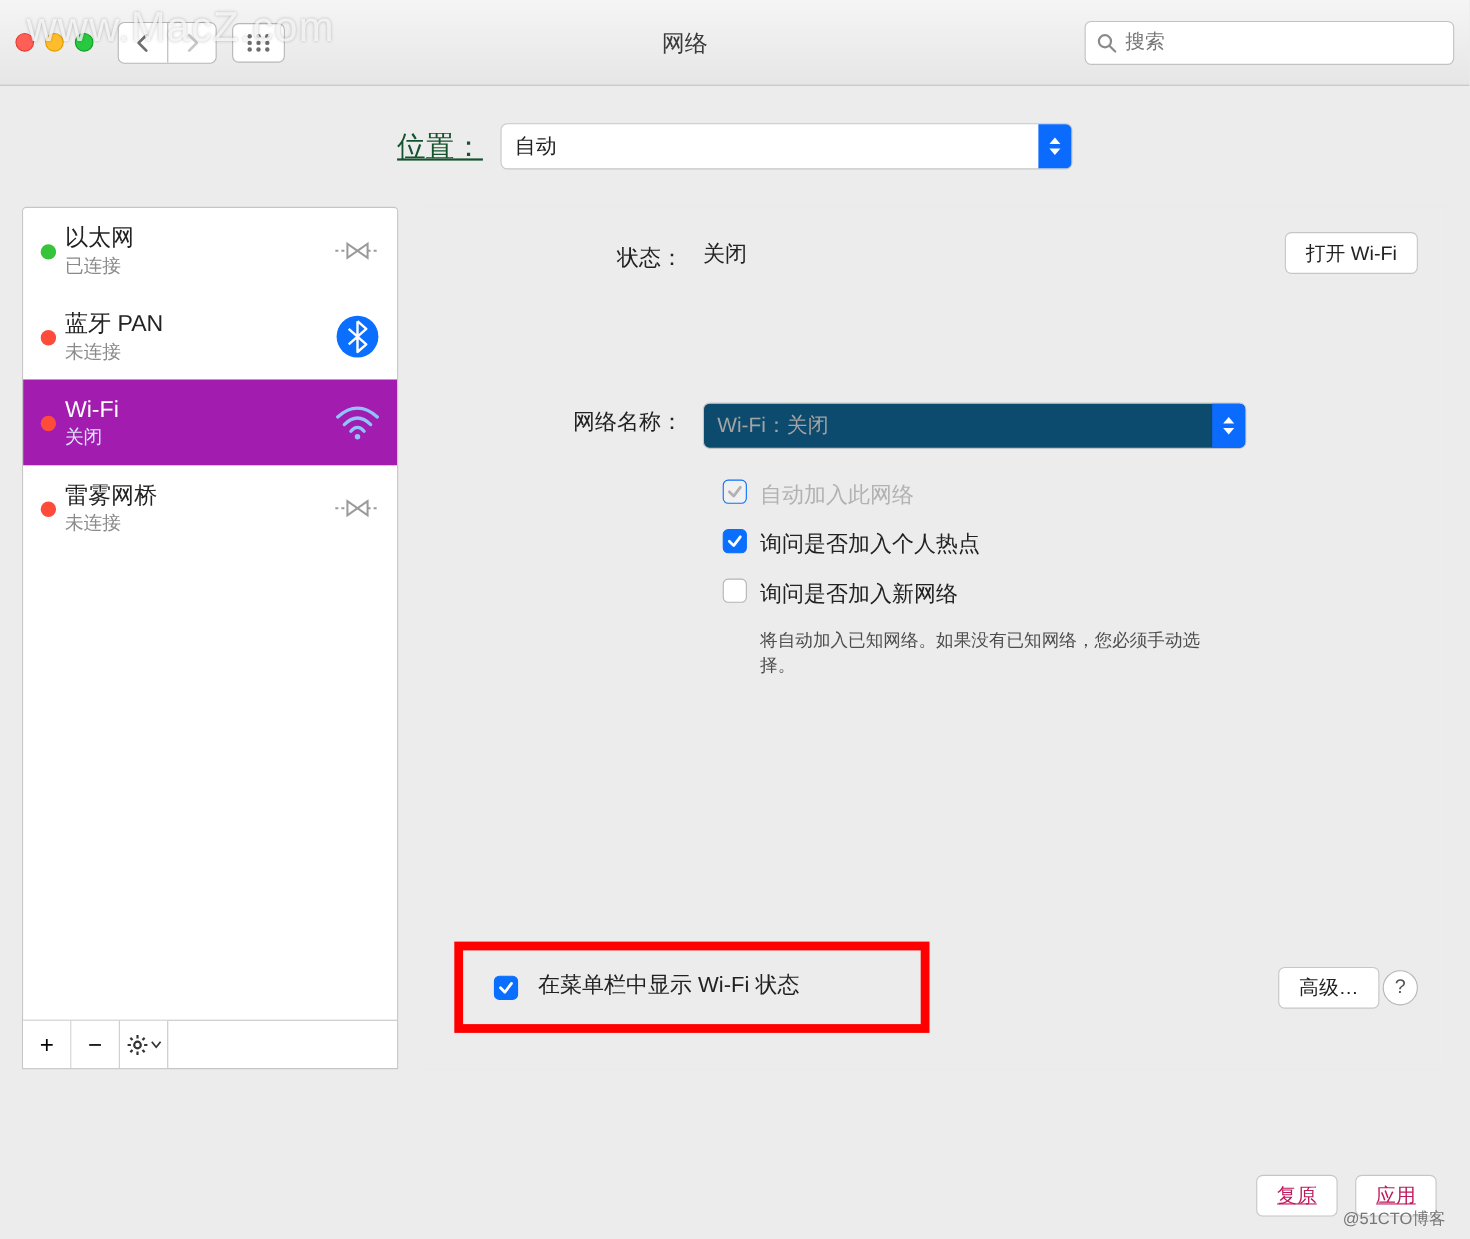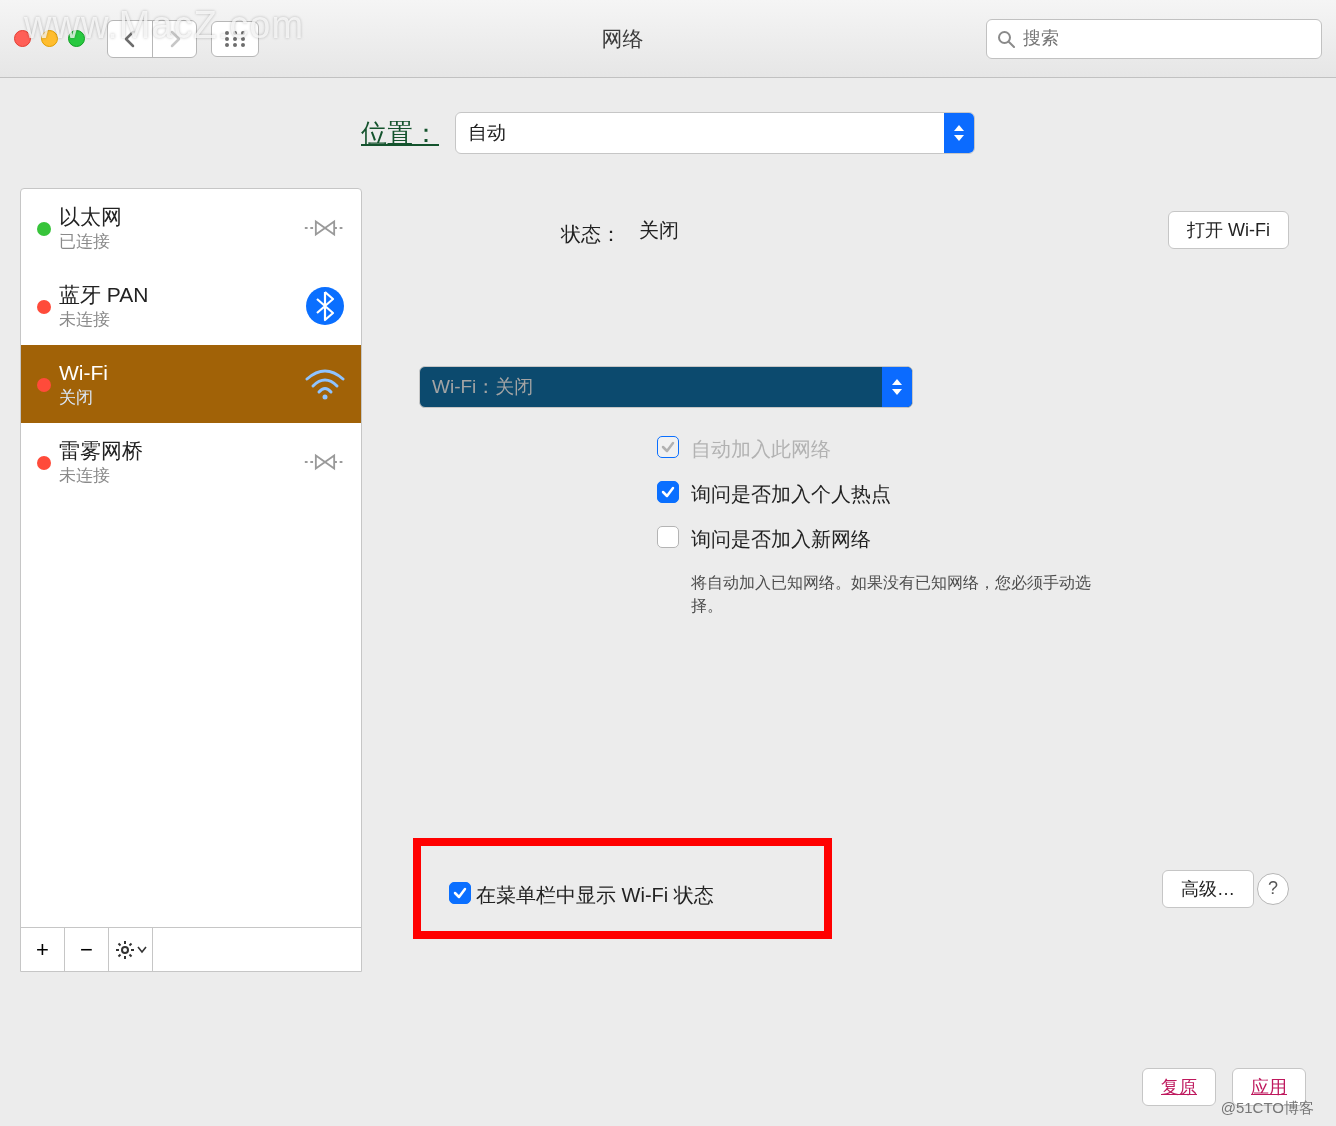--- a/index.html
+++ b/index.html
@@ -40,21 +40,21 @@
 .loc-select { width:520px; height:42px; background:#fff; border:1px solid #c6c6c6; border-radius:6px; display:flex; align-items:center; padding:0 12px; font-size:19px; position:relative; }
 .loc-arrows { position:absolute; right:0; top:0; bottom:0; width:30px; background:#0b6bff; border-radius:0 5px 5px 0; display:flex; flex-direction:column; align-items:center; justify-content:center; gap:0;}
 .tri-up,.tri-down { width:0;height:0;border-left:5px solid transparent;border-right:5px solid transparent;}
 .tri-up{border-bottom:6px solid #fff;margin-bottom:2px;}
 .tri-down{border-top:6px solid #fff;margin-top:2px;}
 
 .panels { display:flex; gap:20px; padding: 0 20px; }
 .sidebar { width:342px; background:#fff; border:1px solid #c6c6c6; border-radius:4px 4px 0 0; display:flex; flex-direction:column; height: 784px; }
 .sb-list { flex:1; overflow:auto; }
 .sb-item { display:flex; align-items:center; gap:8px; padding:10px 14px 10px 16px; height:78px; }
-.sb-item.selected { background:#a16207; color:#fff; }
+.sb-item.selected { background:#a21caf; color:#fff; }
 .sb-item.selected .sub { color:#dbe9fb; }
 .dot { width:14px;height:14px;border-radius:50%; flex-shrink:0; margin-top:2px;}
 .dot.green{background:#37c43a;}
 .dot.red{background:#ff4b3a;}
 .sb-text { flex:1; display:flex; flex-direction:column; line-height:1.25;}
 .sb-title { font-size:21px; }
 .sub { font-size:17px; color:#8a8a8a; }
 .sb-icon { width:44px; display:flex; align-items:center; justify-content:center; }
 .sb-footer { display:flex; border-top:1px solid #c6c6c6; height:44px; }
 .sb-footer button { width:44px; border:none; border-right:1px solid #c6c6c6; background:#fff; font-size:22px; display:flex; align-items:center; justify-content:center; }
@@ -71,21 +71,21 @@
 .check-row { display:flex; align-items:flex-start; gap:12px; margin-left:238px; margin-bottom:18px; }
 .cb { width:22px;height:22px;border-radius:5px;border:1px solid #b4b4b4;background:#fff;display:flex;align-items:center;justify-content:center;flex-shrink:0;}
 .cb.checked { background:#0a6fff;border-color:#0a6fff;}
 .cb.checked svg { display:block;}
 .cb svg{display:none;}
 .cb.disabled{background:#f1f1f1;}
 .check-label { font-size:20px; }
 .check-label.disabled { color:#b2b2b2; }
 .desc { font-size:16px; color:#4d4d4d; margin-left:272px; max-width:430px; line-height:1.45;}
 .badge-row { position:absolute; bottom:32px; left:30px; right:26px; display:flex; align-items:center; }
-.red-box { border:8px solid #ff0000; padding:36px 110px 22px 28px; display:flex; align-items:flex-start; gap:5px;}
+.red-box { border:8px solid #ff0000; padding:18px 110px 22px 28px; display:flex; align-items:flex-end; gap:18px;}
 .adv-wrap { margin-left:auto; display:flex; align-items:center; gap:3px;}
 .help { width:32px;height:32px;border-radius:50%;border:1px solid #b6b6b6;background:#fff;display:flex;align-items:center;justify-content:center;font-size:18px;color:#555;}
 .bottom-bar { position:absolute; bottom:20px; right:30px; display:flex; gap:16px;}
 .bottom-bar .btn { color:#be185d;text-decoration:underline;}
 .watermark { position:absolute; top:4px; left:24px; font-size:38px; color:rgba(255,255,255,0.75); font-weight:300; letter-spacing:1px; pointer-events:none; text-shadow:0 0 3px rgba(0,0,0,0.25);}
 .credit { position:absolute; bottom:8px; right:22px; font-size:15px; color:#767676;}
 svg { display:block; }
 </style>
 </head>
 <body>
@@ -244,20 +244,21 @@
   <div class="detail">
     <div class="row">
       <div class="lbl">状态：</div>
       <div class="val">关闭</div>
     </div>
     <button class="btn open-btn">打开 Wi-Fi</button>
 
     <div style="height:90px"></div>
 
     <div class="row">
+      <div class="lbl">网络名称：</div>
       <div class="net-select">
         <span class="placeholder">Wi-Fi：关闭</span>
         <div class="loc-arrows">
             <div class="tri-up"></div>
             <div class="tri-down"></div>
           </div>
       </div>
     </div>
 
     <div class="check-row">

